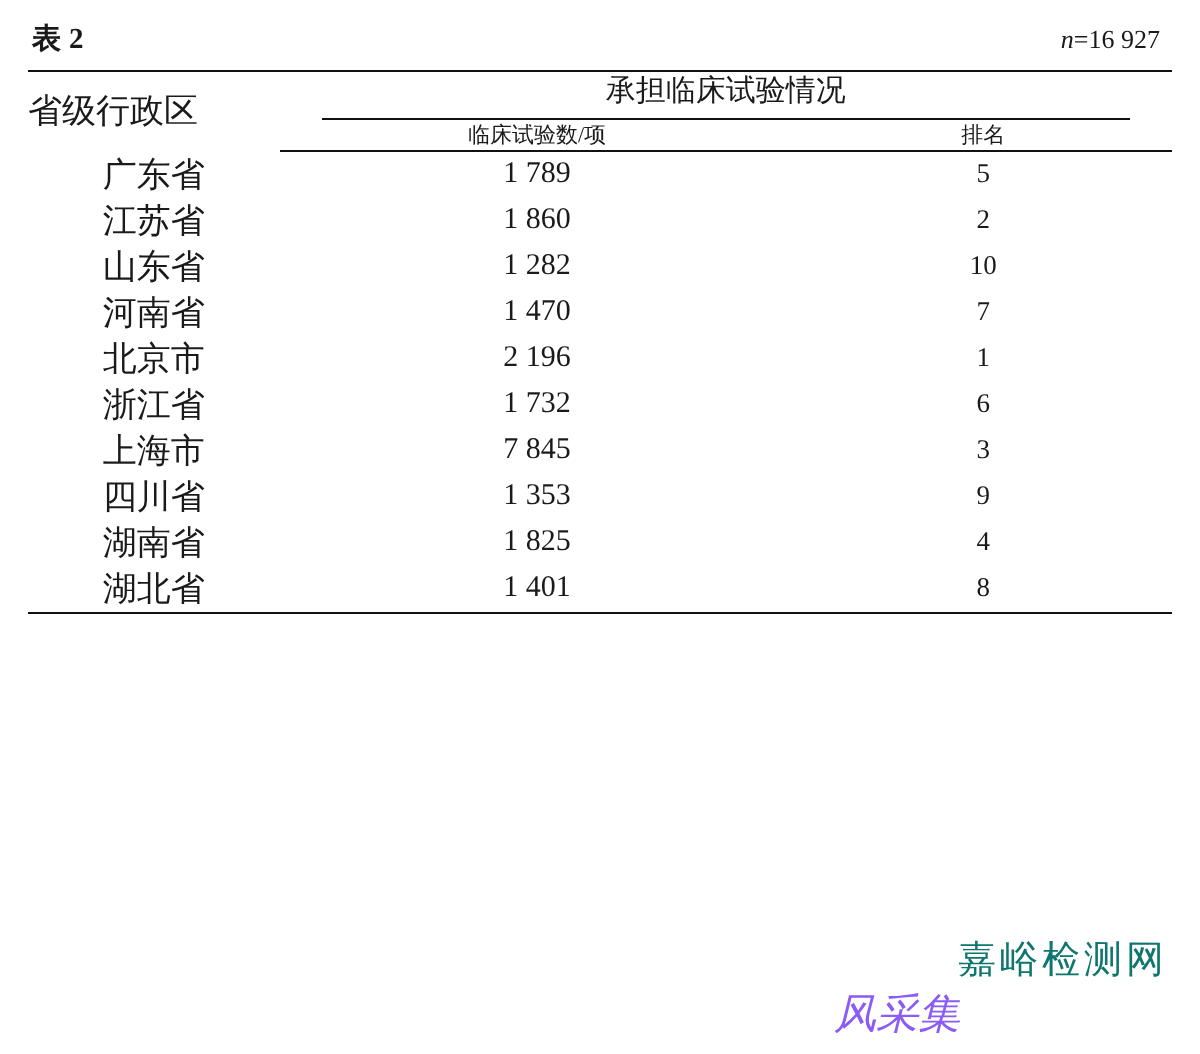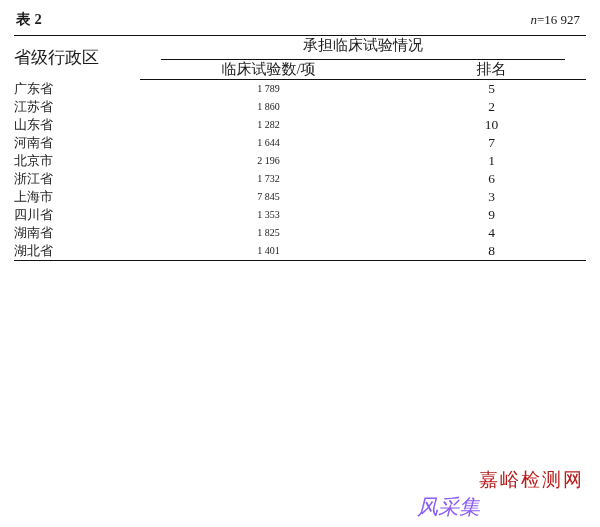--- a/index.html
+++ b/index.html
@@ -78,53 +78,53 @@
     text-align: center;
     padding: 8px 0 5px 0;
     font-size: 15px;
   }
   .group-underline {
     border-bottom: 0.9px solid #111;
   }
   .th-sub {
     text-align: center;
     padding: 8px 0 9px 0;
-    font-size: 15px;
+    font-size: 11px;
   }
   .col-count { width: 45%; }
   .col-rank  { width: 33%; }
 
   
   tbody tr td {
     padding: 11.5px 0;
   }
   td.region {
-    text-align: left;
+    text-align: center;
     padding-left: 8px;
-    font-size: 13px;
+    font-size: 17px;
   }
   td.num {
     text-align: center;
-    font-size: 10px;
+    font-size: 15px;
   }
   td.rank {
     text-align: center;
     font-size: 13.5px;
   }
   
   .wm {
     position: absolute;
     pointer-events: none;
     user-select: none;
   }
   .wm-main {
     right: 16px;
     bottom: 34px;
     font-size: 19px;
-    color: #b91c1c;
+    color: #0f766e;
     font-family: "Liberation Sans", sans-serif;
     letter-spacing: 2px;
   }
   .wm-sub {
     right: 22px;
     bottom: 12px;
     font-size: 12px;
     color: #d2d2d2;
     font-family: "Liberation Sans", sans-serif;
     letter-spacing: 1px;
@@ -183,21 +183,21 @@
         <td class="num">1 860</td>
         <td class="rank">2</td>
       </tr>
       <tr>
         <td class="region">山东省</td>
         <td class="num">1 282</td>
         <td class="rank">10</td>
       </tr>
       <tr>
         <td class="region">河南省</td>
-        <td class="num">1 644</td>
+        <td class="num">1 470</td>
         <td class="rank">7</td>
       </tr>
       <tr>
         <td class="region">北京市</td>
         <td class="num">2 196</td>
         <td class="rank">1</td>
       </tr>
       <tr>
         <td class="region">浙江省</td>
         <td class="num">1 732</td>

